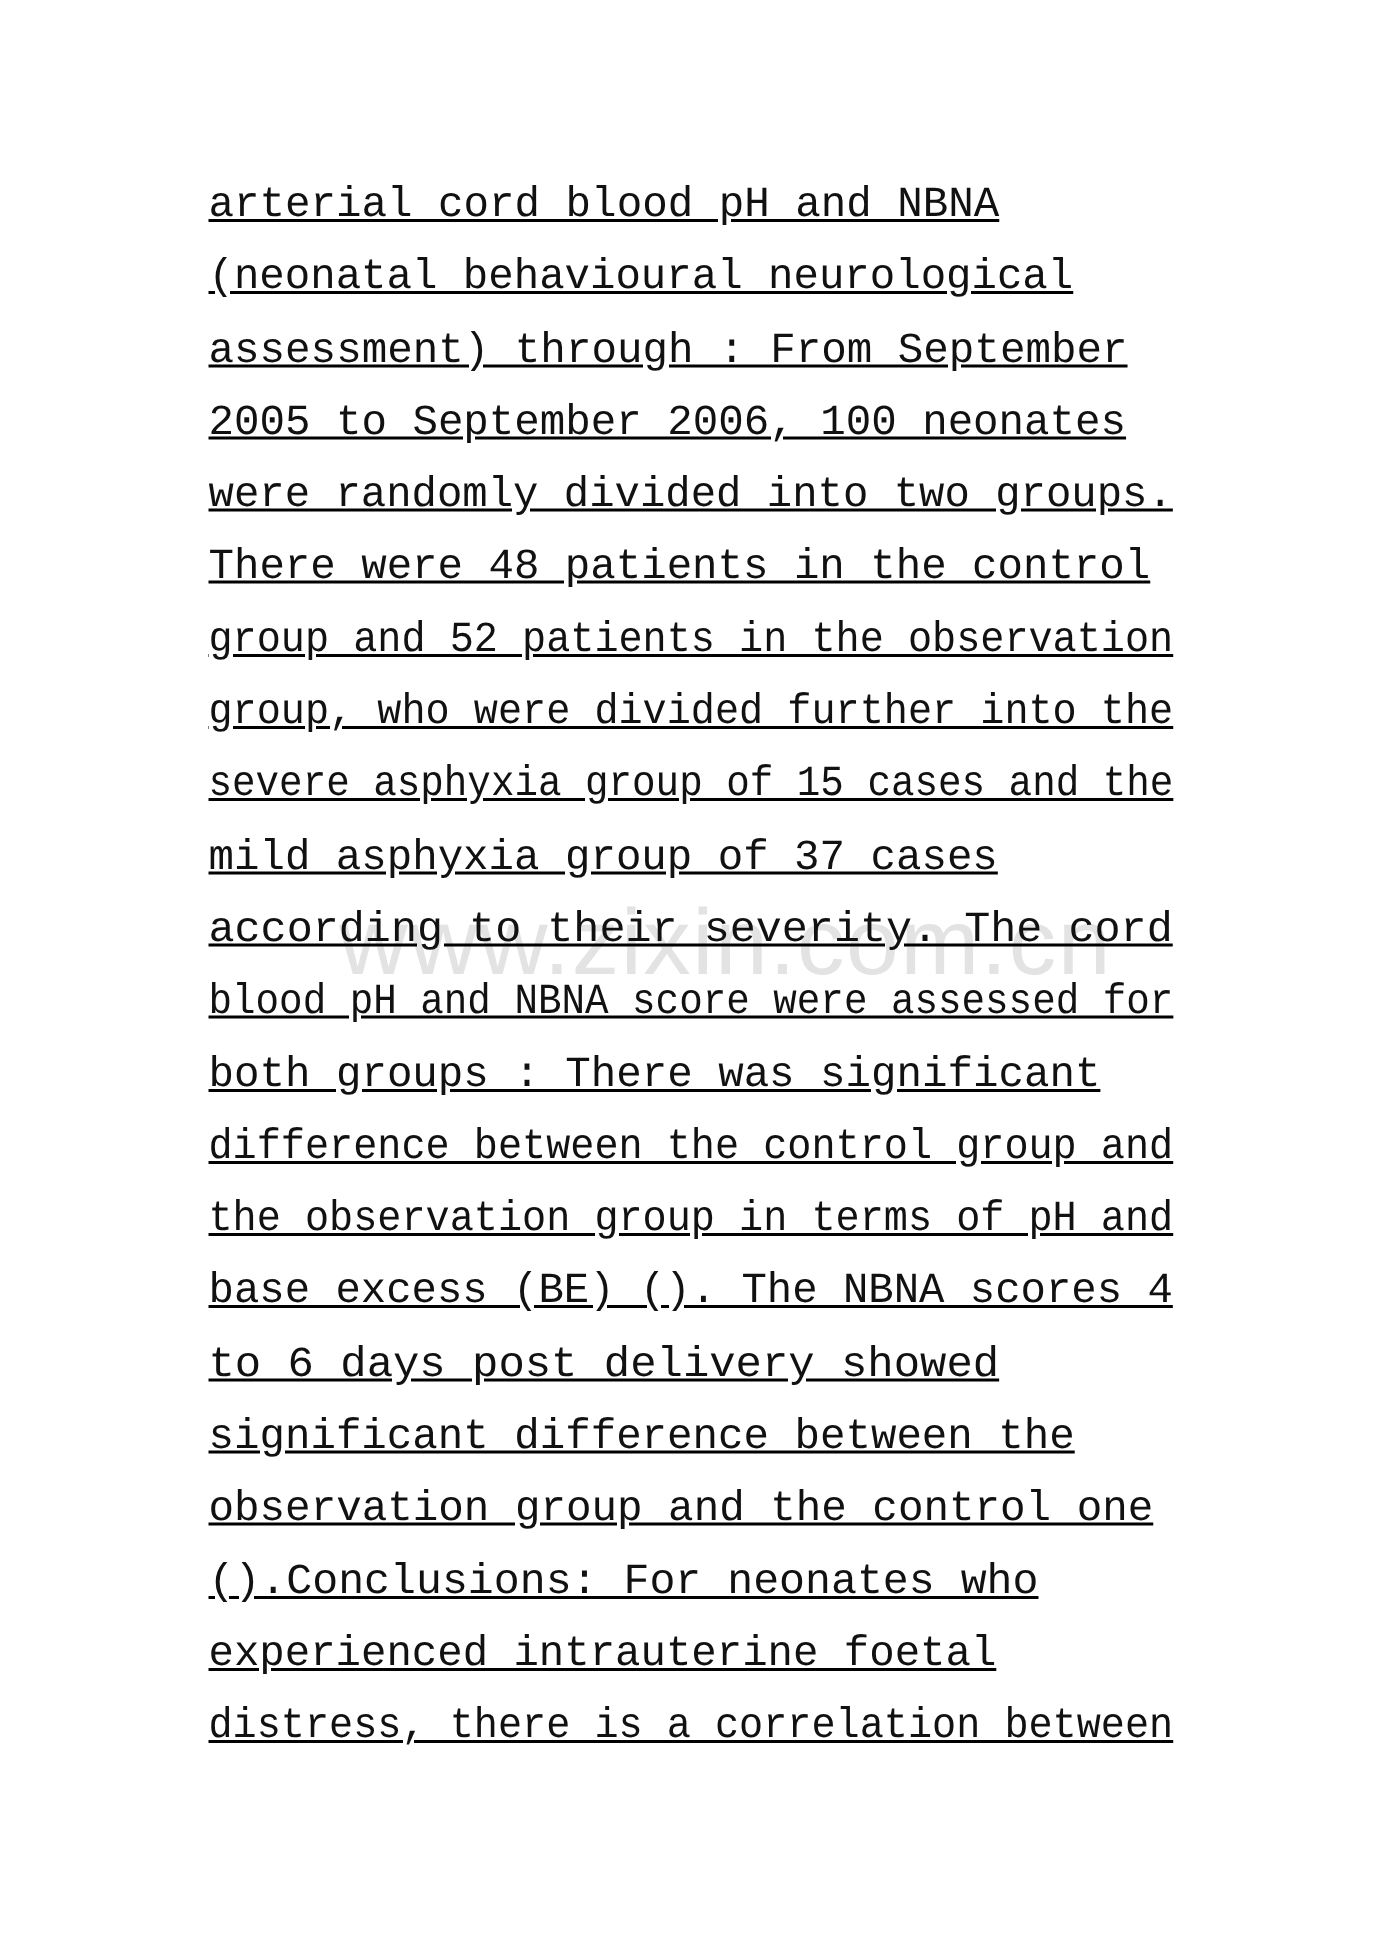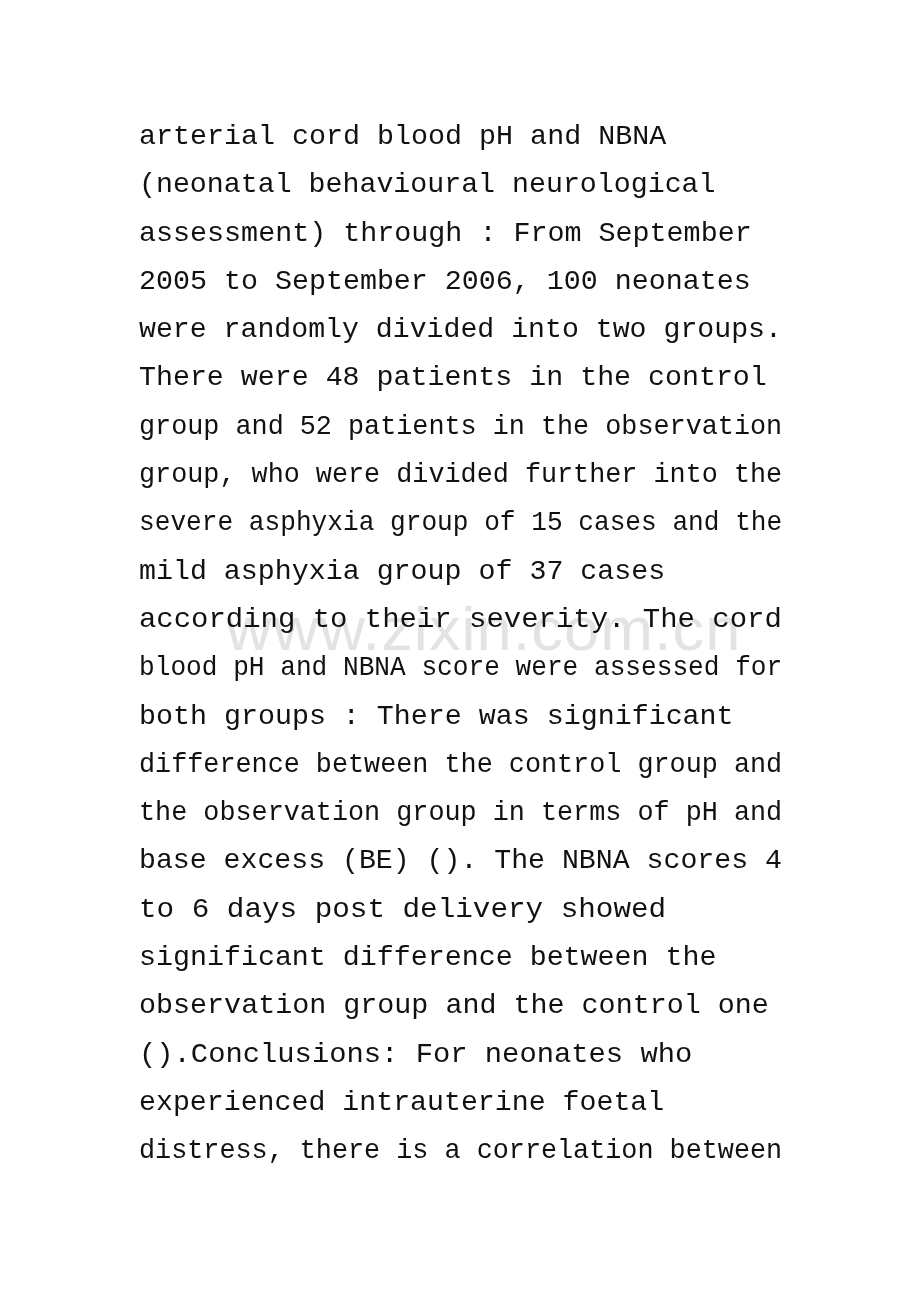--- a/index.html
+++ b/index.html
@@ -34,20 +34,21 @@
       z-index: 0;
       transform: scaleX(1.02);
       transform-origin: left center;
     }
     .text-body {
       position: absolute;
       left: 139px;
       top: 113px;
       width: 643px;
       z-index: 1;
+      text-decoration: underline;
     }
     .line {
       height: 48.3px;
       line-height: 48.3px;
       font-family: "Liberation Mono", monospace;
       font-size: 28.5px;
       color: #111111;
       white-space: nowrap;
       transform: scaleX(0.86);
       transform-origin: left center;

